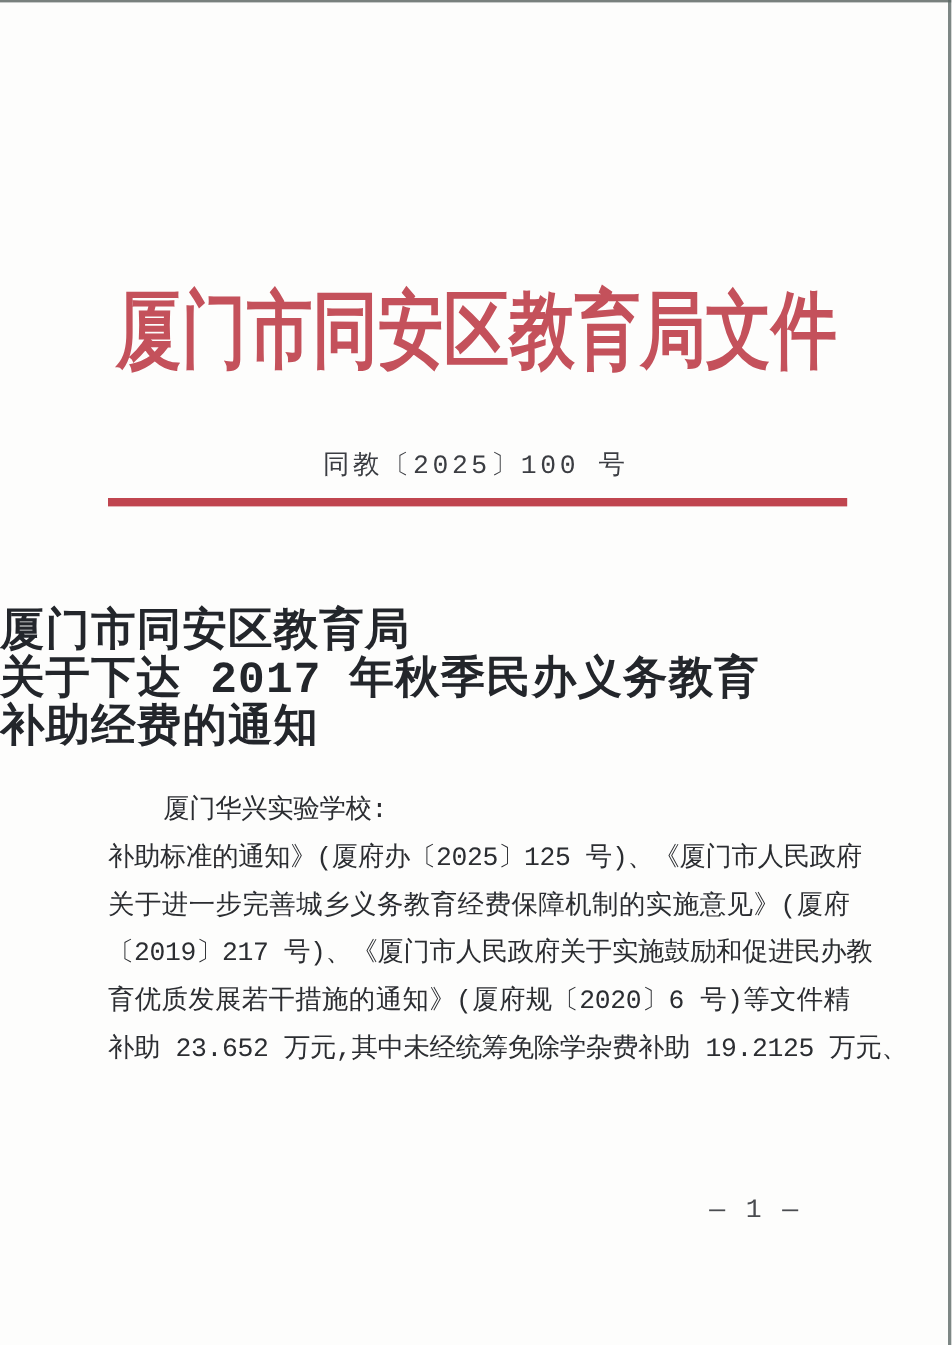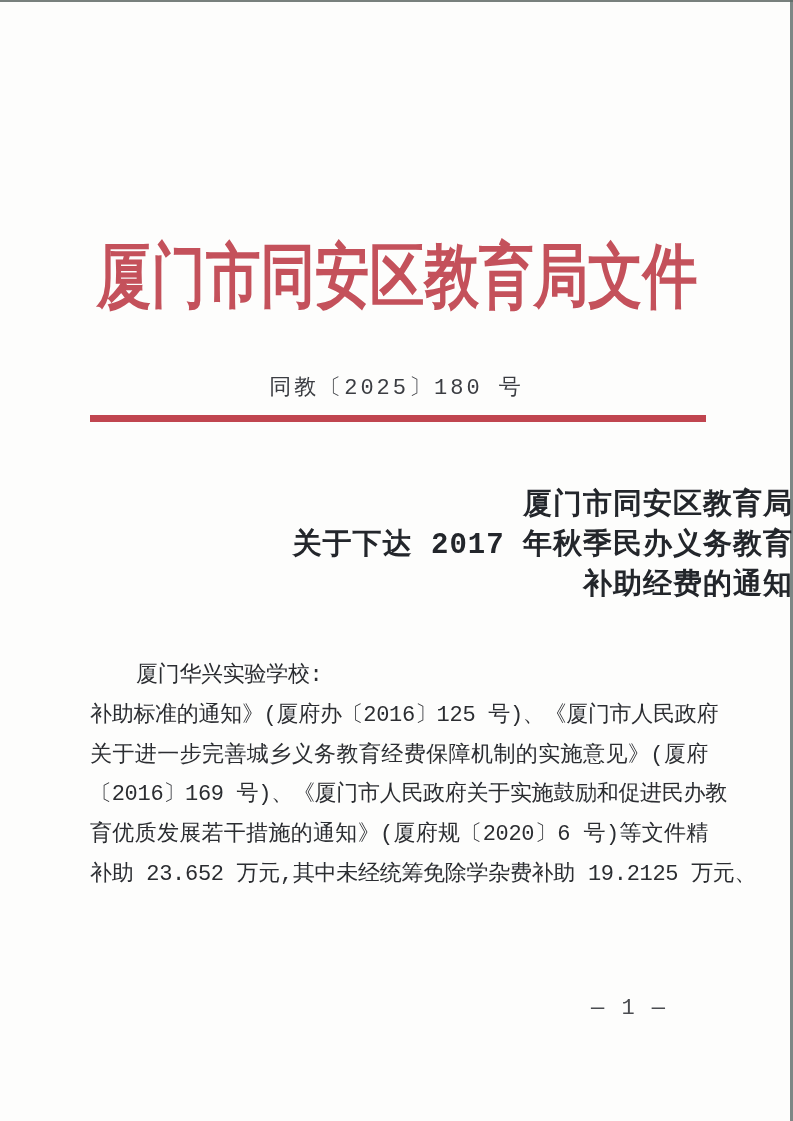--- a/index.html
+++ b/index.html
@@ -45,23 +45,23 @@
     color: #3b3d42;
   }
   .red-rule {
     position: absolute;
     top: 415px; left: 90px;
     width: 616px; height: 7px;
     background: #c0454f;
   }
   .doc-title {
     position: absolute;
-    top: 486px; left: 0; width: 100%;
-    text-align: right;
-    font-size: 29px;
+    top: 508px; left: 0; width: 100%;
+    text-align: left;
+    font-size: 37px;
     font-weight: 700;
     line-height: 40px;
     letter-spacing: 1px;
     color: #23262b;
   }
   .body-text {
     position: absolute;
     top: 656px; left: 90px;
     width: 618px;
     font-size: 22px;
@@ -93,33 +93,33 @@
 <body>
 
 <div class="page">
   <div class="edge-top"></div>
   <div class="edge-right"></div>
 
   <div class="red-header">
     <span class="squeeze">厦门市同安区教育局文件</span>
   </div>
 
-  <div class="doc-number">同教〔2025〕180 号</div>
+  <div class="doc-number">同教〔2025〕100 号</div>
 
   <div class="red-rule"></div>
 
   <div class="doc-title">
     <div>厦门市同安区教育局</div>
     <div>关于下达 2017 年秋季民办义务教育</div>
     <div>补助经费的通知</div>
   </div>
 
   <div class="body-text">
     <div class="line salutation">厦门华兴实验学校:</div>
-    <div class="line">补助标准的通知》(厦府办〔2016〕125 号)、《厦门市人民政府</div>
+    <div class="line">补助标准的通知》(厦府办〔2025〕125 号)、《厦门市人民政府</div>
     <div class="line">关于进一步完善城乡义务教育经费保障机制的实施意见》(厦府</div>
-    <div class="line">〔2016〕169 号)、《厦门市人民政府关于实施鼓励和促进民办教</div>
+    <div class="line">〔2019〕217 号)、《厦门市人民政府关于实施鼓励和促进民办教</div>
     <div class="line">育优质发展若干措施的通知》(厦府规〔2020〕6 号)等文件精</div>
     <div class="line">补助 23.652 万元,其中未经统筹免除学杂费补助 19.2125 万元、</div>
   </div>
 
   <div class="page-number">— 1 —</div>
 </div>
 
 </body></html>

